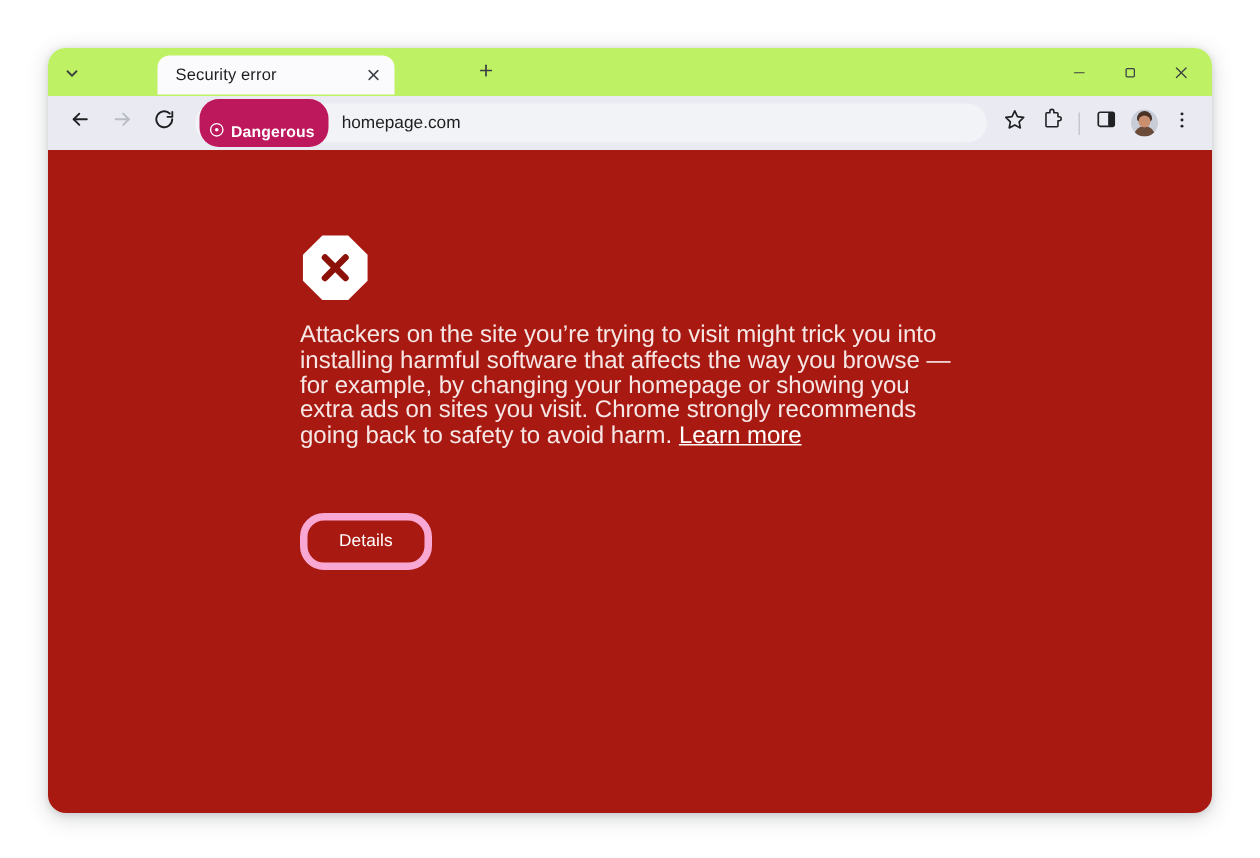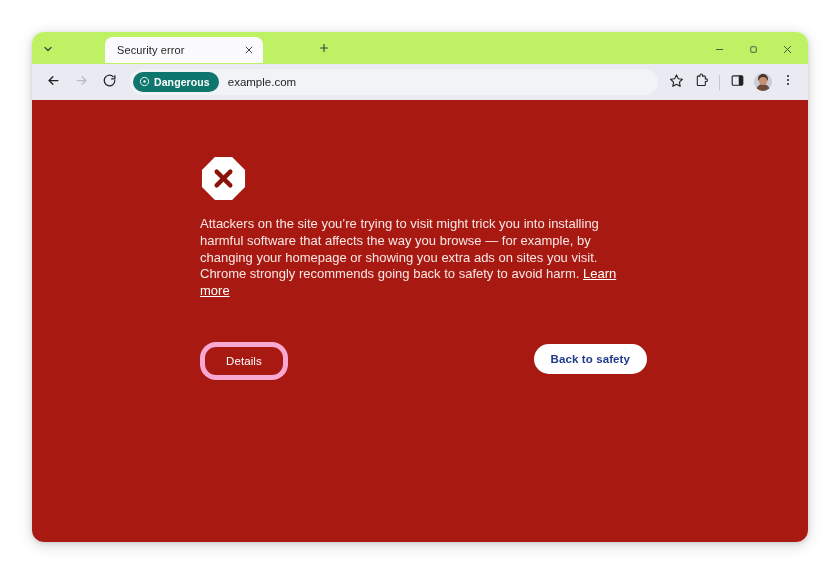--- a/index.html
+++ b/index.html
@@ -138,24 +138,24 @@
     display: flex;
     align-items: center;
     margin: 0 6px 0 6px;
     padding-left: 3px;
     box-sizing: border-box;
     min-width: 0;
   }
   .danger-chip {
     display: flex;
     align-items: center;
-    background: #0f766e;
+    background: #be185d;
     border-radius: 13px;
     height: 20px;
-    padding: 0 9px 0 6px;
+    padding: 12px 9px 0 6px;
     flex: 0 0 auto;
   }
   .danger-chip-label {
     color: #ffffff;
     font-size: 10.5px;
     font-weight: bold;
     margin-left: 4px;
     white-space: nowrap;
     letter-spacing: .1px;
   }
@@ -238,21 +238,21 @@
   }
   .headline {
     color: #ffffff;
     font-size: 20px;
     font-weight: normal;
     margin: 42px 0 0 0;
     letter-spacing: .1px;
   }
   .body-text {
     color: #f6e7e6;
-    font-size: 13px;
+    font-size: 16px;
     line-height: 16.8px;
     margin: 14px 0 0 0;
     max-width: 442px;
   }
   .learn-more {
     color: #ffffff;
     text-decoration: underline;
   }
   .actions {
     margin-top: 42px;
@@ -378,21 +378,21 @@
     <div class="omnibox">
       <div class="danger-chip">
         <span>
           <svg width="11" height="11" viewBox="0 0 24 24" fill="none" stroke="#ffffff" stroke-width="2">
               <circle cx="12" cy="12" r="9"></circle>
               <circle cx="12" cy="12" r="2.6" fill="#ffffff" stroke="none"></circle>
             </svg>
         </span>
         <span class="danger-chip-label">Dangerous</span>
       </div>
-      <span class="omnibox-url">example.com</span>
+      <span class="omnibox-url">homepage.com</span>
     </div>
 
     <div class="toolbar-right">
       <div class="tb-icon">
         <span>
           <svg width="15" height="15" viewBox="0 0 24 24" fill="none" stroke="#202124" stroke-width="1.8" stroke-linejoin="round">
               <polygon points="12 3 14.9 9.2 21.5 10 16.7 14.7 17.9 21.3 12 18.1 6.1 21.3 7.3 14.7 2.5 10 9.1 9.2"></polygon>
             </svg>
         </span>
       </div>
@@ -440,19 +440,18 @@
           <line x1="17" y1="17" x2="31" y2="31" stroke="#8c1209" stroke-width="4.4" stroke-linecap="round"></line>
           <line x1="31" y1="17" x2="17" y2="31" stroke="#8c1209" stroke-width="4.4" stroke-linecap="round"></line>
         </svg>
       </span>
 
 
       <p class="body-text"><span>Attackers on the site you’re trying to visit might trick you into installing harmful software that affects the way you browse — for example, by changing your homepage or showing you extra ads on sites you visit. Chrome strongly recommends going back to safety to avoid harm. </span><a class="learn-more" href="#">Learn more</a></p>
 
       <div class="actions">
         <button class="btn-details">Details</button>
-        <button class="btn-safety">Back to safety</button>
       </div>
 
     </div>
   </div>
 
 </div>
 
 </body></html>

